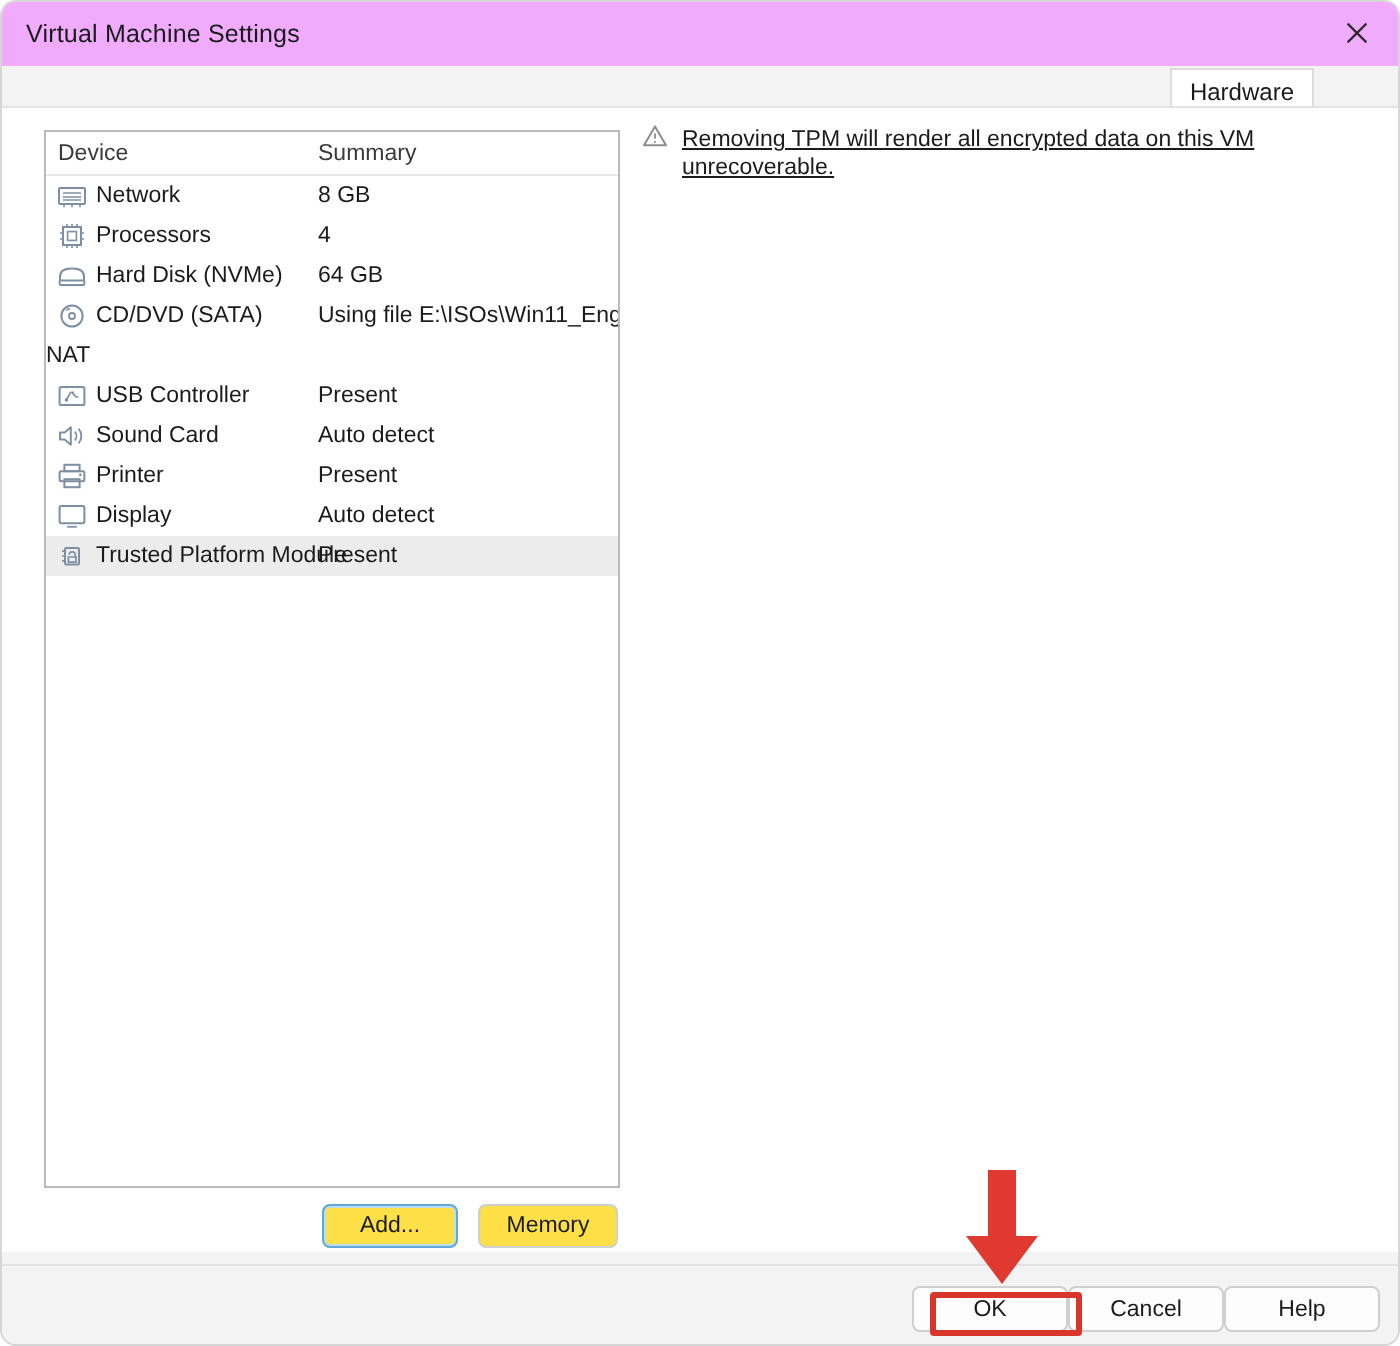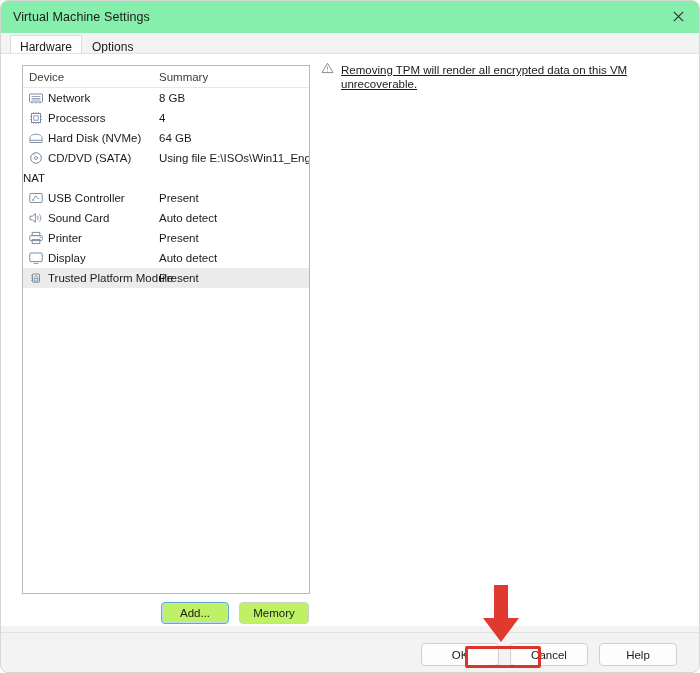--- a/index.html
+++ b/index.html
@@ -27,21 +27,21 @@
     border-radius: 8px;
     overflow: hidden;
   }
 
   
   .titlebar {
     position: absolute;
     left: 0; top: 0;
     width: 700px;
     height: 32px;
-    background: #86efac;
+    background: #f0abfc;
     display: flex;
     align-items: center;
   }
   .title-text {
     margin-left: 12px;
     font-size: 12.5px;
     color: #1a1a1a;
     letter-spacing: 0.1px;
   }
   .close-btn {
@@ -60,20 +60,21 @@
   .tabstrip {
     position: absolute;
     left: 0; top: 32px;
     width: 656px;
     height: 26px;
     background: #f3f3f3;
     display: flex;
     align-items: flex-end;
     padding-left: 9px;
     box-sizing: border-box;
+    flex-direction: column;
   }
   .tab {
     padding: 4px 9px 5px 9px;
     font-size: 12px;
     color: #1b1b1b;
     cursor: pointer;
     line-height: 15px;
     border: 1px solid transparent;
     border-bottom: none;
     position: relative;
@@ -152,21 +153,21 @@
   .lowbtns {
     position: absolute;
     left: 160px; top: 548px;
     display: flex;
     gap: 10px;
   }
   .btn {
     min-width: 64px;
     height: 22px;
     padding: 0 12px;
-    background: #bef264;
+    background: #fde047;
     border: 1px solid #cfcfcf;
     border-radius: 4px;
     font-family: "Liberation Sans", sans-serif;
     font-size: 11.5px;
     color: #1b1b1b;
     cursor: pointer;
     display: inline-flex;
     align-items: center;
     justify-content: center;
     box-sizing: border-box;
@@ -199,23 +200,22 @@
     position: absolute;
     left: 0; top: 631px;
     width: 700px;
     height: 42px;
     background: #f3f3f3;
     border-top: 1px solid #e2e2e2;
     box-sizing: border-box;
   }
   .footer-btns {
     position: absolute;
-    right: 24px; top: 10px;
-    display: flex;
-    gap: 11px;
+    right: 11px; top: 10px;
+    display: flex;
   }
   .fbtn {
     width: 78px;
     height: 23px;
     background: #fdfdfd;
     border: 1px solid #cfcfcf;
     border-radius: 4px;
     font-family: "Liberation Sans", sans-serif;
     font-size: 11.5px;
     color: #1b1b1b;

